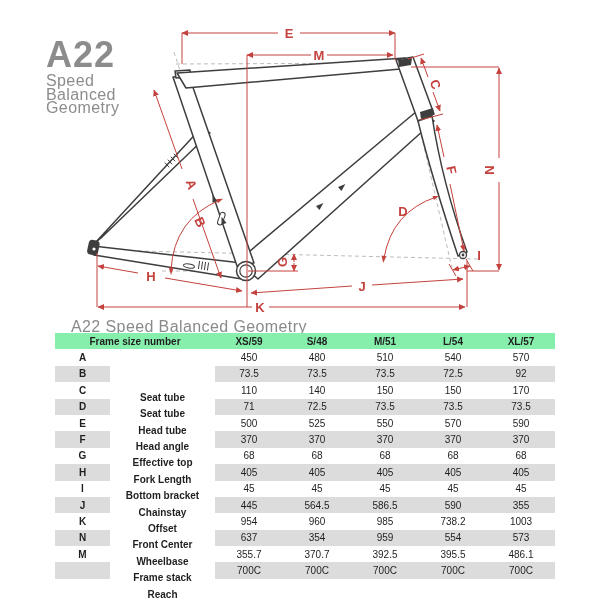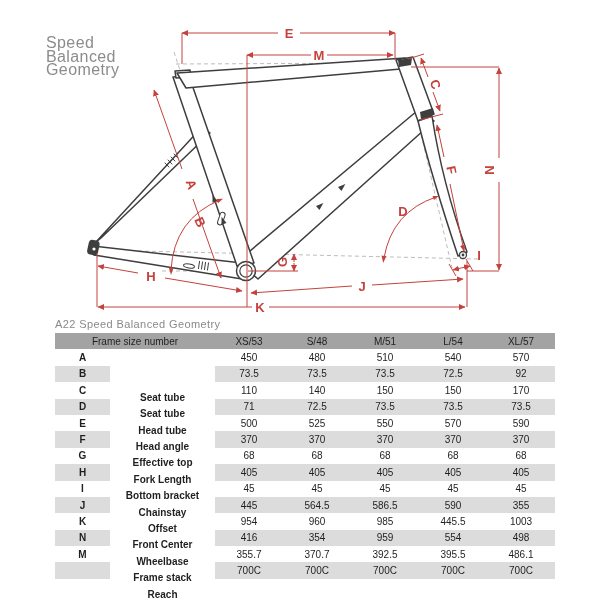--- a/index.html
+++ b/index.html
@@ -5,28 +5,28 @@
   html,body{margin:0;padding:0;background:#ffffff;}
   #stage{position:relative;width:600px;height:600px;background:#ffffff;overflow:hidden;
          font-family:"Liberation Sans", sans-serif;}
   
   #brand{position:absolute;left:46px;top:36px;color:#8c8c8c;}
   #brand .model{font-size:36px;font-weight:bold;letter-spacing:1px;line-height:38px;}
   #brand .tag{font-size:16px;line-height:13.5px;letter-spacing:0.4px;}
   
   #diagram{position:absolute;left:0;top:0;}
   
-  #tbl-title{position:absolute;left:55px;top:318px;font-size:11px;color:#8a8a8a;letter-spacing:0.4px;}
+  #tbl-title{position:absolute;left:71px;top:318px;font-size:16px;color:#8a8a8a;letter-spacing:0.4px;}
   #geo-table{position:absolute;left:55px;top:333px;width:500px;display:grid;
              grid-template-columns:55px 105px repeat(5,68px);grid-auto-rows:16.4px;
              font-size:10px;color:#1f1f1f;}
   .trow{display:contents;}
   .c{display:flex;align-items:center;justify-content:center;}
   .trow.stripe .c{background:#dcdcdc;}
-  .trow.head .c{background:#a3a3a3;font-weight:normal;}
+  .trow.head .c{background:#86efac;font-weight:bold;}
   .c.key{font-weight:bold;}
   .c.name{font-weight:bold;margin-top:48px;}
   .c.fsn{grid-column:1 / span 2;font-weight:bold;}
 </style>
 </head>
 <body>
 
 <div id="stage">
 
   <svg id="diagram" width="600" height="318" viewBox="0 0 600 318" xmlns="http://www.w3.org/2000/svg">
@@ -146,31 +146,32 @@
       <text x="196" y="224" transform="rotate(65 196 224)">B</text>
       <text x="287" y="262" transform="rotate(-90 287 262)">G</text>
       <text x="151" y="281">H</text>
       <text x="479" y="260">I</text>
       <text x="362" y="291">J</text>
       <text x="260" y="311.5">K</text>
     </g>
   </svg>
 
   <div id="brand">
+    <div class="model">A22</div>
     <div class="tag">Speed</div>
     <div class="tag">Balanced</div>
     <div class="tag">Geometry</div>
   </div>
 
   <div id="tbl-title">A22 Speed Balanced Geometry</div>
 
   <div id="geo-table">
     <div class="trow head">
       <div class="c fsn">Frame size number</div>
-      <div class="c">XS/53</div>
+      <div class="c">XS/59</div>
       <div class="c">S/48</div>
       <div class="c">M/51</div>
       <div class="c">L/54</div>
       <div class="c">XL/57</div>
     </div>
 
     <div class="trow">
       <div class="c key">A</div>
       <div class="c name">Seat tube</div>
       <div class="c">450</div>
@@ -259,31 +260,31 @@
       <div class="c">586.5</div>
       <div class="c">590</div>
       <div class="c">355</div>
     </div>
     <div class="trow">
       <div class="c key">K</div>
       <div class="c name">Wheelbase</div>
       <div class="c">954</div>
       <div class="c">960</div>
       <div class="c">985</div>
-      <div class="c">445.5</div>
+      <div class="c">738.2</div>
       <div class="c">1003</div>
     </div>
     <div class="trow stripe">
       <div class="c key">N</div>
       <div class="c name">Frame stack</div>
-      <div class="c">416</div>
+      <div class="c">637</div>
       <div class="c">354</div>
       <div class="c">959</div>
       <div class="c">554</div>
-      <div class="c">498</div>
+      <div class="c">573</div>
     </div>
     <div class="trow">
       <div class="c key">M</div>
       <div class="c name">Reach</div>
       <div class="c">355.7</div>
       <div class="c">370.7</div>
       <div class="c">392.5</div>
       <div class="c">395.5</div>
       <div class="c">486.1</div>
     </div>

